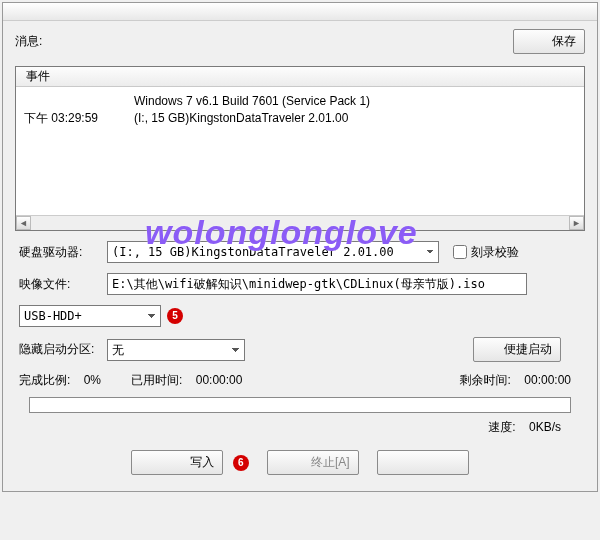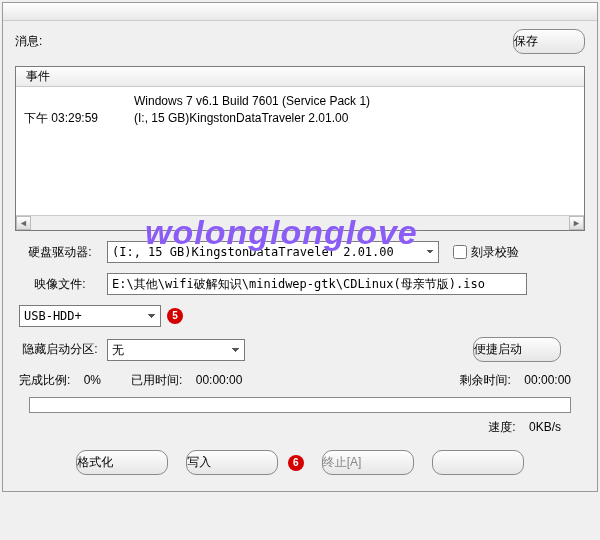--- a/index.html
+++ b/index.html
@@ -2,35 +2,35 @@
 <html><head>
 <meta charset="utf-8">
 <style>
 * { box-sizing: border-box; font-family: "Microsoft YaHei", SimSun, Arial, sans-serif; }
 body { margin: 0; background: #f0f0f0; width: 600px; height: 540px; overflow: hidden; font-size: 12px; }
 .window { background: #f0f0f0; border: 1px solid #999; width: 596px; margin: 2px; padding-bottom: 10px; }
 .titlebar { height: 18px; background: linear-gradient(#fff,#e8e8e8); border-bottom: 1px solid #ccc; }
 .inner { padding: 8px 12px 6px 12px; }
 .toprow { display: flex; justify-content: space-between; align-items: center; margin-bottom: 12px; }
 .msg-label { font-size: 12px; }
-.btn { background: linear-gradient(#fdfdfd,#e6e6e6); border: 1px solid #8a8a8a; border-radius: 10px; padding: 3px 0; font-size: 12px; cursor: pointer; text-align: left; }
+.btn { background: linear-gradient(#fdfdfd,#e6e6e6); border: 1px solid #8a8a8a; border-radius: 2px; padding: 3px 8px; font-size: 12px; cursor: pointer; text-align: right; }
 .btn-save { width: 72px; }
 .list { border: 1px solid #7a7a7a; background: #fff; height: 165px; position: relative; }
 .list-head { display: flex; background: linear-gradient(#fdfdfd,#ececec); border-bottom: 1px solid #c9c9c9; height: 20px; align-items: center; font-size: 12px; }
 .col-time { width: 108px; padding-left: 8px; border-right: 1px solid #d3d3d3; }
 .col-event { flex: 1; padding-left: 10px; }
 .list-body { padding: 6px 0; font-family: SimSun, "NSimSun", monospace; font-size: 12px; line-height: 17px; display: flex; }
 .cell-time { width: 108px; padding-left: 8px; padding-top: 17px; }
 .cell-event { flex: 1; padding-left: 10px; }
 .scroll-h { position: absolute; bottom: 0; left: 0; right: 0; height: 15px; background: #f0f0f0; border-top: 1px solid #ccc; display: flex; }
 .scroll-h .arrow { width: 15px; background: linear-gradient(#fff,#ddd); border: 1px solid #bbb; text-align: center; font-size: 9px; line-height: 12px; color: #666; }
 .scroll-h .track { flex: 1; background: #efefef; }
 .form { padding: 10px 4px 0 4px; position: relative; }
 .frow { display: flex; align-items: center; margin-bottom: 10px; }
-.flabel { width: 88px; text-align: center; padding-right: 6px; font-size: 12px; }
+.flabel { width: 88px; text-align: left; padding-right: 6px; font-size: 12px; }
 .select, .input { border: 1px solid #7a7a7a; background: #fff; height: 22px; font-size: 12px; padding: 2px 4px; font-family: SimSun, monospace; }
 .select { appearance: none; padding-right: 18px; background-image: linear-gradient(45deg,transparent 50%,#555 50%),linear-gradient(135deg,#555 50%,transparent 50%); background-position: right 8px center, right 4px center; background-size: 4px 4px; background-repeat: no-repeat; }
 .drive-select { width: 332px; }
 .chk-row { display: flex; align-items: center; margin-left: 10px; }
 .chk { width: 14px; height: 14px; margin-right: 4px; }
 .input-file { width: 420px; }
 .mode-select { width: 142px; }
 .hidden-select { width: 138px; }
 .btn-portable { width: 88px; margin-left: auto; margin-right: 20px; }
 .progress-row { display: flex; align-items: center; padding: 0 4px 8px 4px; font-size: 12px; }
@@ -118,21 +118,20 @@
 
     <div class="bar">
       <div class="bar-inner"></div>
     </div>
 
     <div class="speed-row">
       <span>速度:</span>&nbsp;&nbsp;&nbsp;&nbsp;<span>0KB/s</span>
     </div>
 
     <div class="bot-buttons">
-      <button class="btn btn-bot">格式化</button>
       <span>
         <button class="btn btn-bot">写入</button>
         <span class="callout">6</span>
       </span>
       <button class="btn btn-bot btn-disabled">终止[A]</button>
       <button class="btn btn-bot btn-disabled">&nbsp;</button>
     </div>
 
   </div>
 </div>

